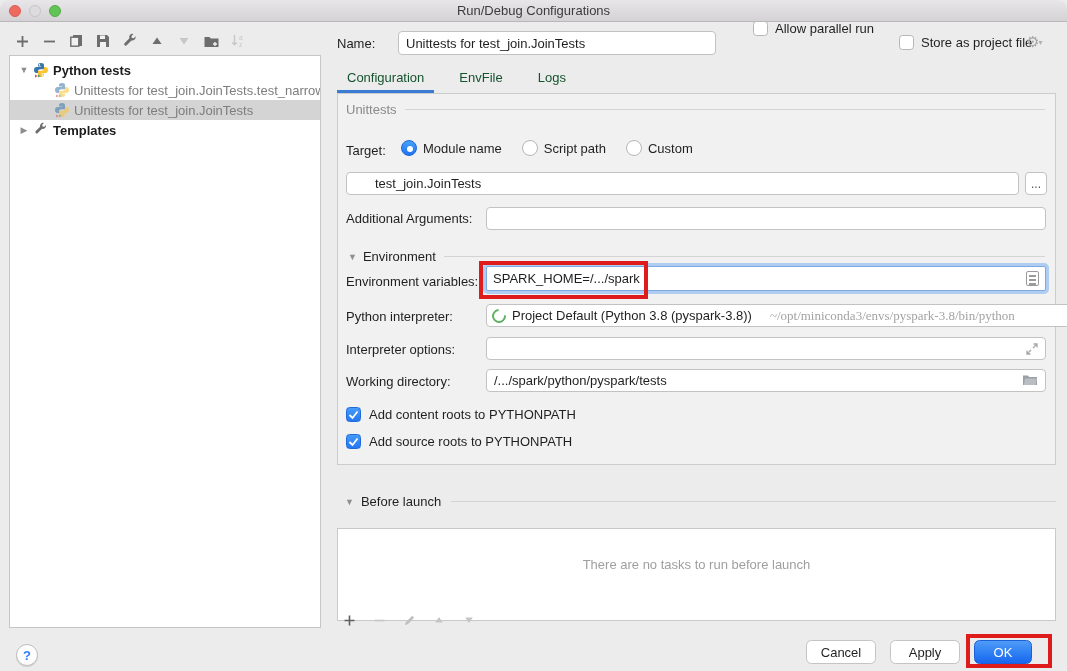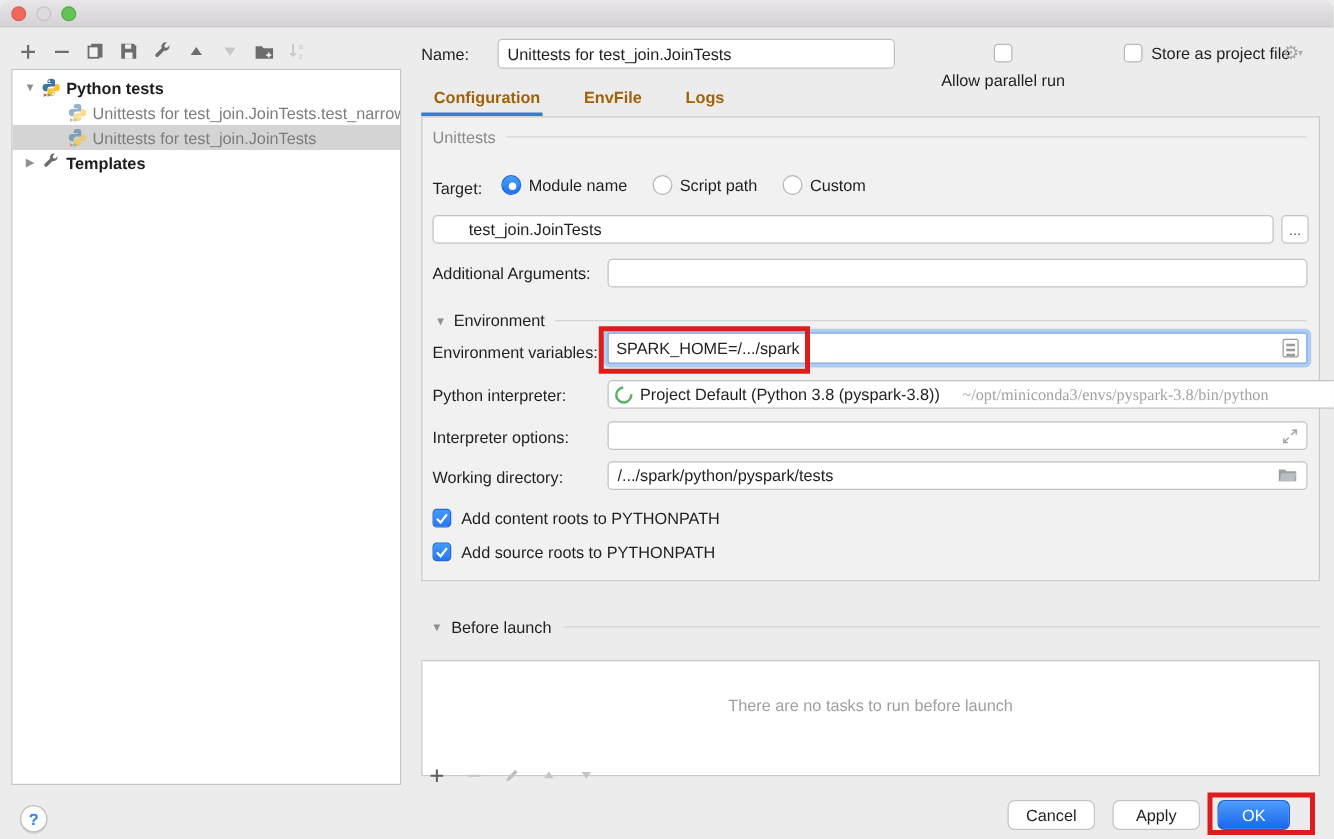--- a/index.html
+++ b/index.html
@@ -44,33 +44,33 @@
   .tree-row.child .tlabel { color:#7d7d7d; }
 
   
   .name-label { position:absolute; left:337px; top:36px; }
   .name-field {
     position:absolute; left:398px; top:31px; width:318px; height:24px;
     background:#fff; border:1px solid #c2c2c2; border-radius:4px;
     font-family:"Liberation Sans",sans-serif; font-size:13px; padding:0 7px; color:#1f1f1f; outline:none;
   }
   .cb-row { position:absolute; display:flex; align-items:center; gap:7px; }
-  .cb-allow { left:753px; top:35px;flex-direction:column; }
+  .cb-allow { left:753px; top:21px; }
   .cb-store { left:899px; top:35px; }
   .cb-box { width:15px; height:15px; border:1px solid #b6b6b6; border-radius:3.5px; background:#fff; }
   .cb-box.checked {
     background:linear-gradient(#449bf8,#2577f2); border:1px solid #2069d8;
     display:flex; align-items:center; justify-content:center;
   }
   .gear { position:absolute; left:1026px; top:33px; color:#a6a6a6; font-size:15px; display:flex; align-items:center; }
   .gear .caret { font-size:8px; margin-left:-1px; color:#b0b0b0; }
 
   
   .tabs { position:absolute; left:347px; top:70px; display:flex; gap:35px; }
-  .tab { font-size:13px; color:#a16207; padding-bottom:6px;font-weight:bold; }
+  .tab { font-size:13px; color:#14532d; padding-bottom:6px; }
   .tab-underline { position:absolute; left:337px; top:90px; width:97px; height:3px; background:#3a7cd4; }
 
   
   .config-panel {
     position:absolute; left:337px; top:93px; width:719px; height:372px;
     background:#f1f1f1; border:1px solid #cccccc;
   }
   .group-hdr { position:absolute; display:flex; align-items:center; }
   .group-hdr .gh-label { color:#8a8a8a; margin-right:8px; }
   .group-hdr .gh-line { height:1px; background:#d4d4d4; flex:1; }
@@ -156,20 +156,21 @@
 <body>
 
 <div class="window">
 
   <div class="titlebar">
     <div class="traffic">
       <div class="tl red"></div>
       <div class="tl gray"></div>
       <div class="tl green"></div>
     </div>
+    <div class="title">Run/Debug Configurations</div>
   </div>
 
   <div class="left-toolbar">
     <span class="tbi">
       <svg width="15" height="15">
           <path d="M7.5 2v11M2 7.5h11" stroke="#6d6d6d" stroke-width="1.8" fill="none"></path>
         </svg>
     </span>
     <span class="tbi">
       <svg width="15" height="15">

